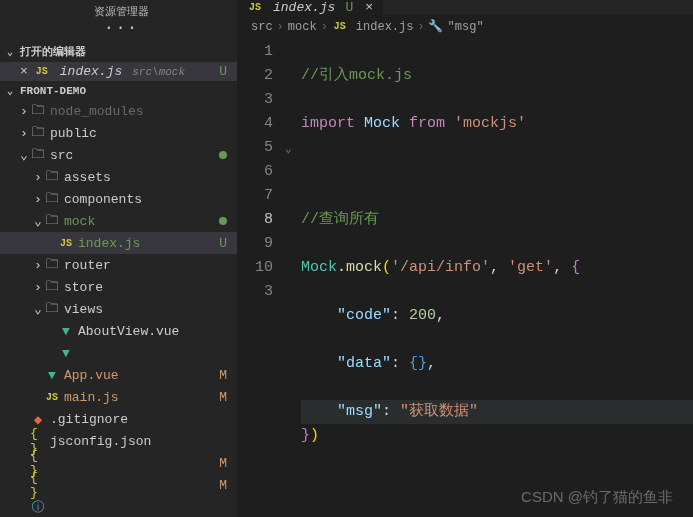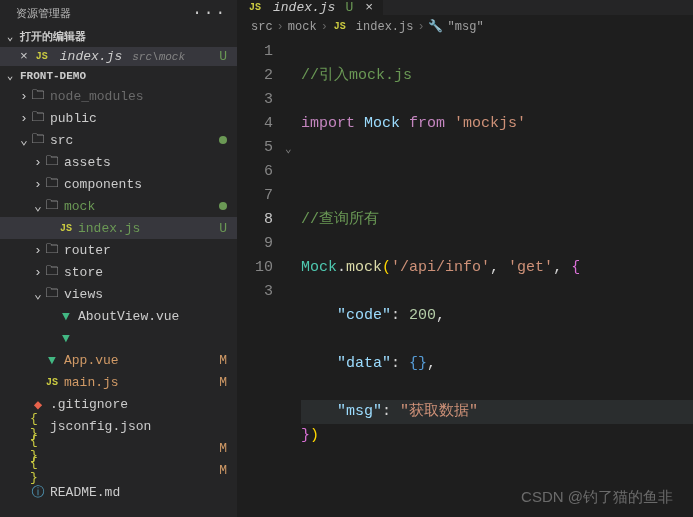--- a/index.html
+++ b/index.html
@@ -1,18 +1,18 @@
 <!DOCTYPE html>
 <html><head>
 <meta charset="utf-8">
 <style>
 * { margin:0; padding:0; box-sizing:border-box; font-family:Consolas,'Courier New',monospace; }
 body { width:693px; height:517px; background:#1e1e1e; color:#ccc; display:flex; font-size:13px; overflow:hidden; position:relative; }
 .sidebar { width:237px; background:#252526; display:flex; flex-direction:column; overflow:hidden; }
-.sb-header { display:flex; align-items:center; justify-content:space-between; padding:4px 10px 4px 16px; font-size:11px; color:#bbb; }
+.sb-header { display:flex; align-items:center; justify-content:space-between; padding:4px 10px 4px 16px; font-size:11px; color:#bbb;flex-direction:column; }
 .sb-header .actions { font-size:16px; color:#ccc; letter-spacing:2px; cursor:pointer; }
 .section-hdr { display:flex; align-items:center; gap:4px; padding:3px 4px; font-size:11px; color:#ccc; font-weight:bold; cursor:pointer; }
 .chev { display:inline-block; width:12px; text-align:center; }
 .open-editor { display:flex; align-items:center; gap:6px; padding:2px 0 2px 20px; background:#37373d; font-size:13px; color:#ccc; font-style:italic; }
 .open-editor .close { color:#ccc; font-style:normal; cursor:pointer; }
 .open-editor .path { color:#858585; font-size:11px; font-style:italic; margin-left:4px; }
 .open-editor .status { margin-left:auto; margin-right:10px; color:#6b9955; font-style:normal; }
 .tree { flex:1; overflow:auto; }
 .row { display:flex; align-items:center; height:22px; padding-right:10px; cursor:pointer; }
 .row .lbl { flex:1; white-space:nowrap; overflow:hidden; }
@@ -162,21 +162,20 @@
         <span class="status ">M</span>
       </div>
       <div class="row mod" style="padding-left: 18px;">
         <span class="chev"></span>
         <span class="ico ic-brace">{ }</span>
         <span class="status ">M</span>
       </div>
       <div class="row " style="padding-left: 18px;">
         <span class="chev"></span>
         <span class="ico ic-md">ⓘ</span>
-        <span class="lbl">README.md</span>
       </div>
     </div>
 </div>
 
 <div class="editor">
   <div class="tabbar">
     <div class="tab">
       <span class="ico ic-js">JS</span>
       <span>index.js</span>
       <span class="t-status">U</span>

